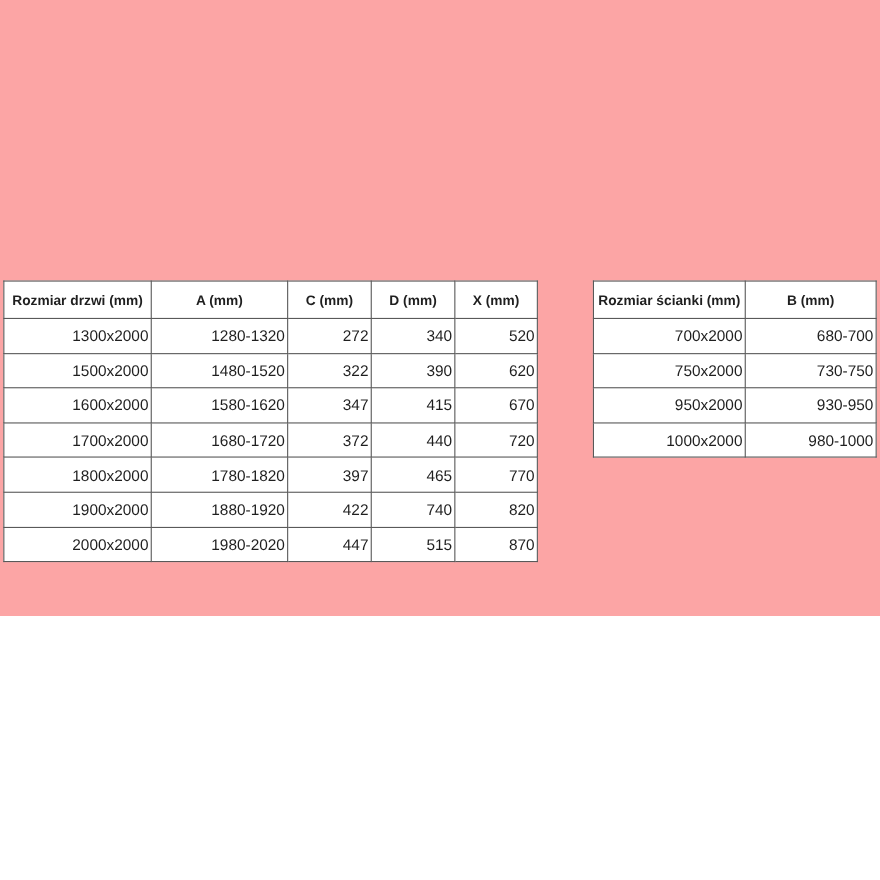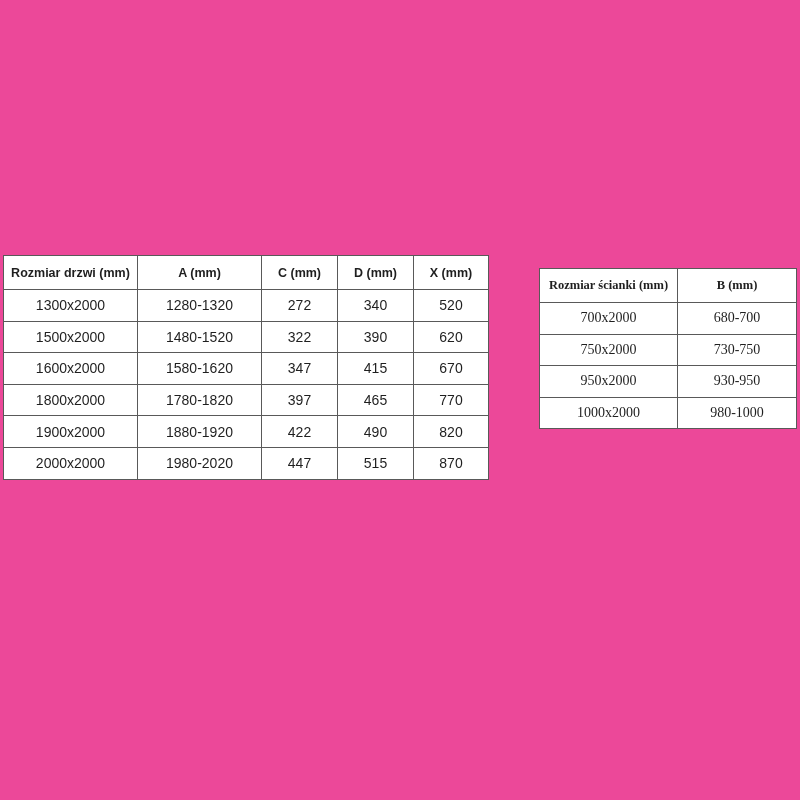--- a/index.html
+++ b/index.html
@@ -3,22 +3,22 @@
 <meta charset="utf-8">
 <style>
   html, body {
     margin: 0;
     padding: 0;
     background: #ffffff;
   }
   .canvas {
     position: relative;
     width: 800px;
-    height: 800px;
-    background: #ec4899;
+    height: 560px;
+    background: #fca5a5;
     font-family: "Liberation Sans", sans-serif;
     overflow: hidden;
   }
   table.spec {
     position: absolute;
     border-collapse: collapse;
     table-layout: fixed;
     background: #ffffff;
   }
   table.spec th,
@@ -31,40 +31,40 @@
     overflow: hidden;
     white-space: nowrap;
   }
   table.spec th {
     font-weight: bold;
     font-size: 12.5px;
   }
   table.spec td {
     font-weight: normal;
     font-size: 14px;
+    text-align: right;
   }
   table.spec thead tr { height: 34px; }
   table.spec tbody tr { height: 31.6px; }
 
   #door-table {
     left: 3px;
     top: 255px;
     width: 485px;
   }
   #door-table col.c0 { width: 134px; }
   #door-table col.c1 { width: 124px; }
   #door-table col.c2 { width: 76px; }
   #door-table col.c3 { width: 76px; }
   #door-table col.c4 { width: 75px; }
 
   #wall-table {
     left: 539px;
-    top: 268px;
+    top: 255px;
     width: 257px;
-    font-family: Liberation Serif, serif;
   }
   #wall-table col.c0 { width: 138px; }
   #wall-table col.c1 { width: 119px; }
 </style>
 </head>
 <body>
 
 <div class="canvas">
 
   <table class="spec" id="door-table">
@@ -100,31 +100,38 @@
           <td>620</td>
         </tr>
         <tr>
           <td>1600x2000</td>
           <td>1580-1620</td>
           <td>347</td>
           <td>415</td>
           <td>670</td>
         </tr>
         <tr>
+          <td>1700x2000</td>
+          <td>1680-1720</td>
+          <td>372</td>
+          <td>440</td>
+          <td>720</td>
+        </tr>
+        <tr>
           <td>1800x2000</td>
           <td>1780-1820</td>
           <td>397</td>
           <td>465</td>
           <td>770</td>
         </tr>
         <tr>
           <td>1900x2000</td>
           <td>1880-1920</td>
           <td>422</td>
-          <td>490</td>
+          <td>740</td>
           <td>820</td>
         </tr>
         <tr>
           <td>2000x2000</td>
           <td>1980-2020</td>
           <td>447</td>
           <td>515</td>
           <td>870</td>
         </tr>
       </tbody>

